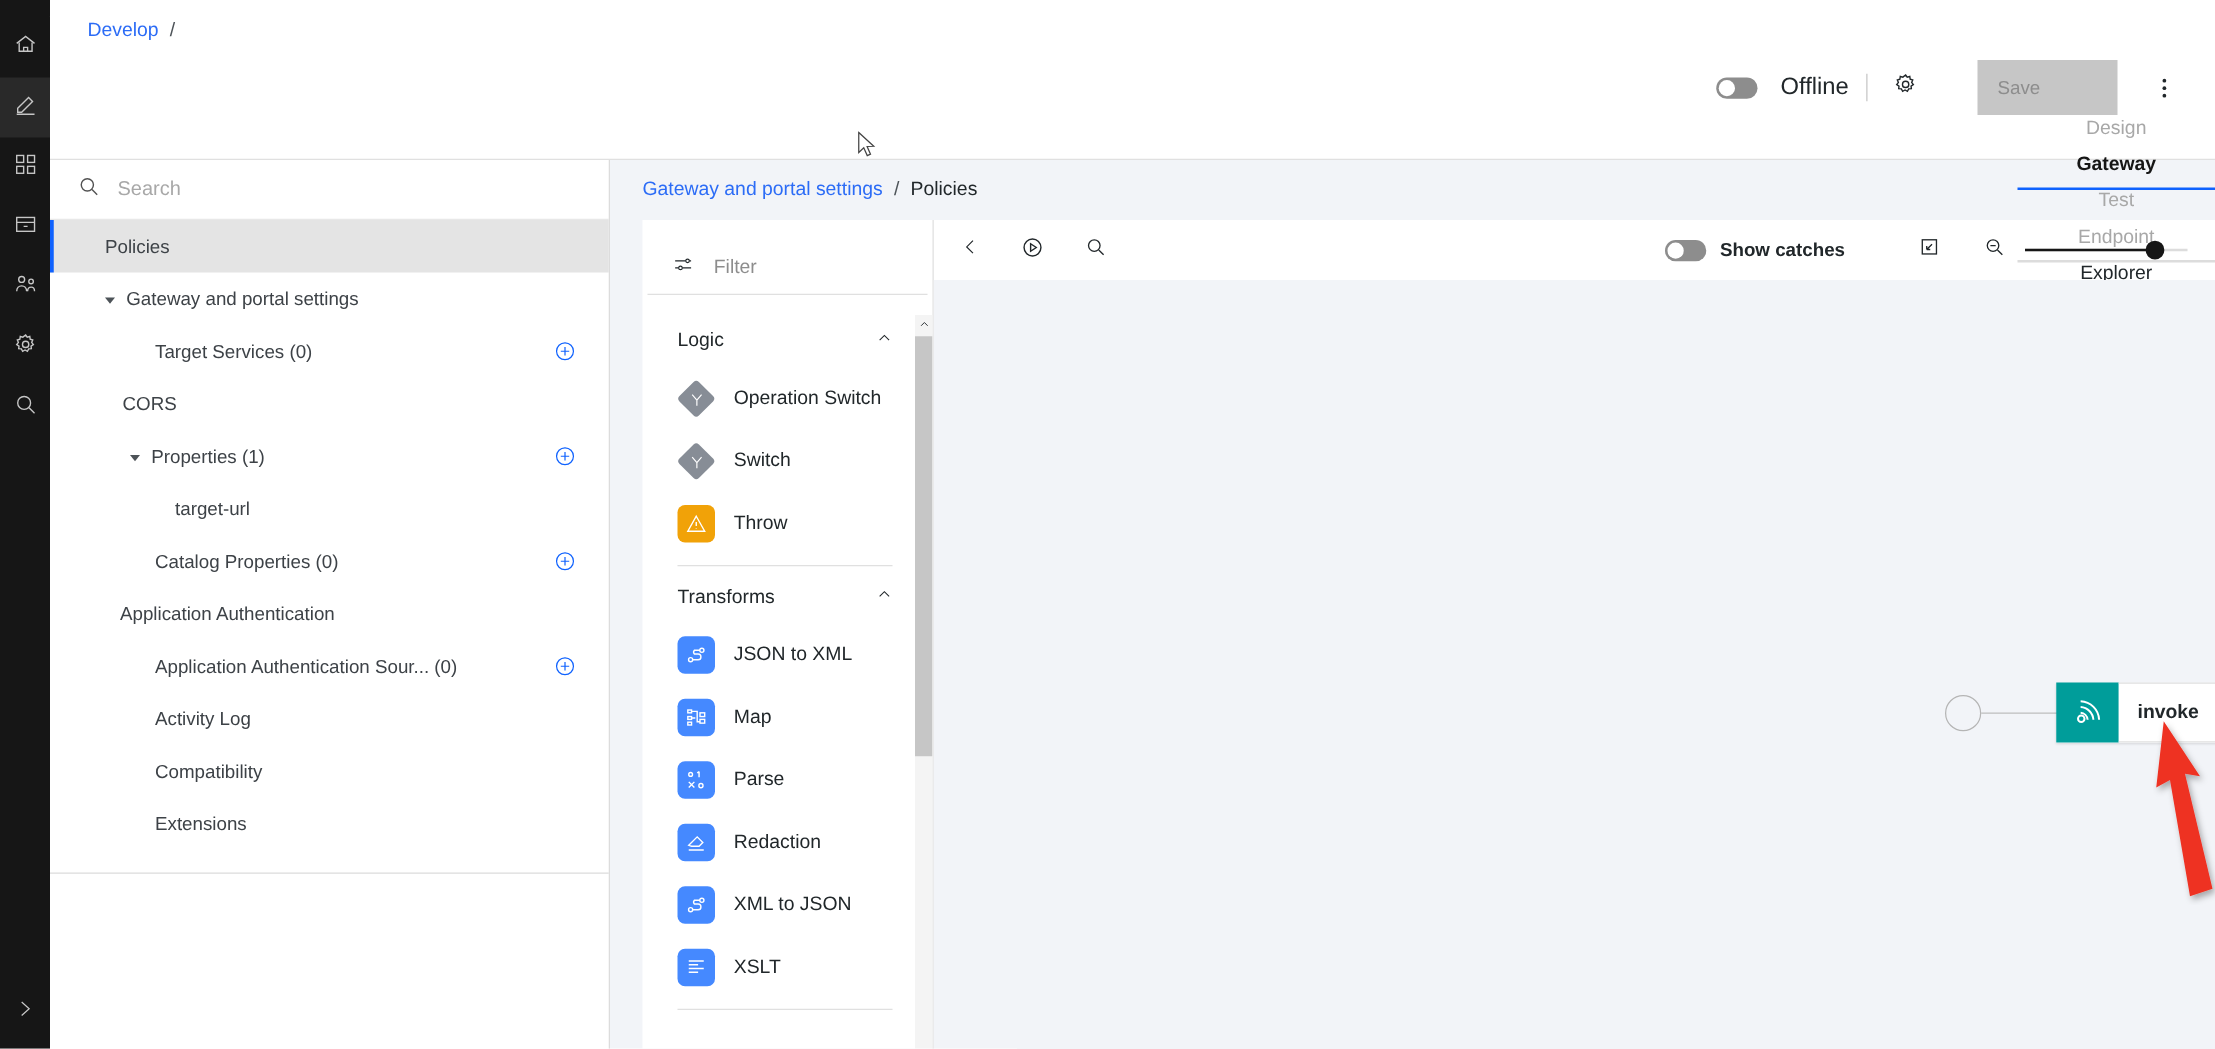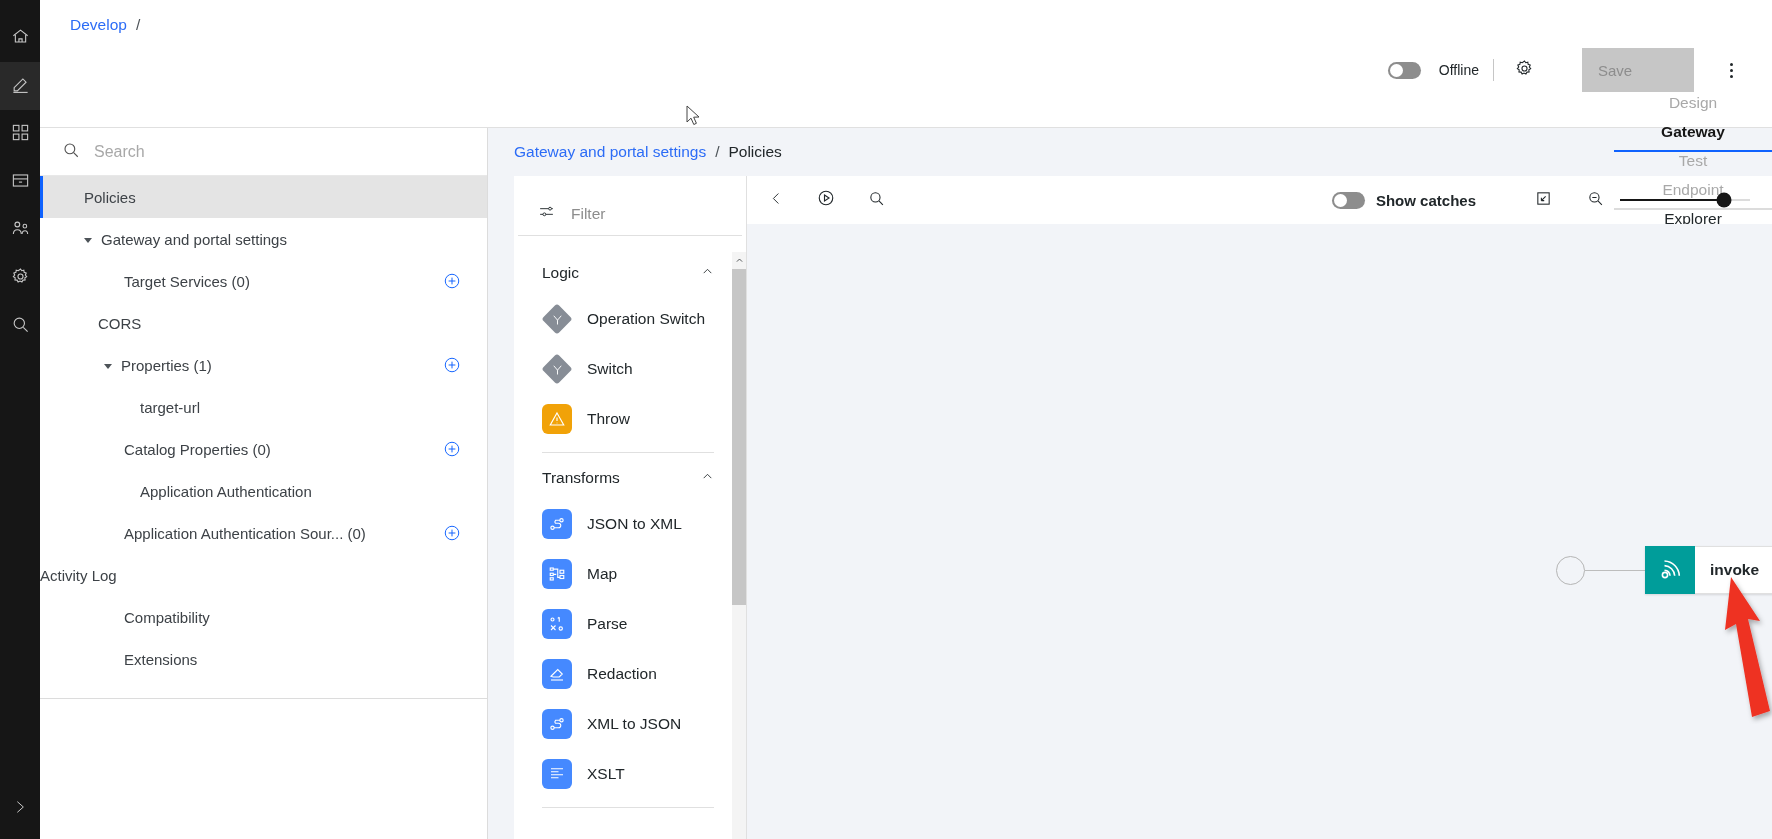--- a/index.html
+++ b/index.html
@@ -59,21 +59,21 @@
     display: flex; align-items: center; gap: 0;
   }
   .toggle {
     width: 33px; height: 17px; border-radius: 9px; background: #8d8d8d;
     position: relative; cursor: pointer; flex: 0 0 33px;
   }
   .toggle .knob {
     position: absolute; left: 2px; top: 2px; width: 13px; height: 13px;
     border-radius: 50%; background: #fff;
   }
-  .offline-label { font-size: 14px; color: #21272a; margin-left: 18px; }
+  .offline-label { font-size: 19px; color: #21272a; margin-left: 18px; }
   .hdr-divider { width: 1px; height: 22px; background: #c6c6c6; margin: 0 14px; }
   .icon-btn { width: 32px; height: 32px; display: flex; align-items: center; justify-content: center; cursor: pointer; }
   .icon-btn svg { width: 19px; height: 19px; stroke: #21272a; fill: none; stroke-width: 1.4; }
   .save-btn {
     width: 112px; height: 44px; background: #c6c6c6; color: #8d8d8d;
     border: none; font-size: 15px; font-family: inherit;
     display: flex; align-items: center; padding-left: 16px; margin-left: 42px; cursor: not-allowed;
   }
   .kebab { width: 34px; height: 34px; margin-left: 20px; display: flex; flex-direction: column;
            align-items: center; justify-content: center; gap: 3px; cursor: pointer; }
@@ -432,35 +432,35 @@
           <div class="nav-item" style="padding-left:84px">
             <span>Catalog Properties (0)</span>
             <span class="add">
               <svg viewBox="0 0 24 24">
                   <circle cx="12" cy="12" r="9"></circle>
                   <path d="M12 7.5 v9 M7.5 12 h9"></path>
                 </svg>
             </span>
           </div>
 
-          <div class="nav-item" style="padding-left:100px">
+          <div class="nav-item" style="padding-left:56px">
             <span>Application Authentication</span>
           </div>
 
           <div class="nav-item" style="padding-left:84px">
             <span>Application Authentication Sour... (0)</span>
             <span class="add">
               <svg viewBox="0 0 24 24">
                   <circle cx="12" cy="12" r="9"></circle>
                   <path d="M12 7.5 v9 M7.5 12 h9"></path>
                 </svg>
             </span>
           </div>
 
-          <div class="nav-item" style="">
+          <div class="nav-item" style="padding-left:84px">
             <span>Activity Log</span>
           </div>
 
           <div class="nav-item" style="padding-left:84px">
             <span>Compatibility</span>
           </div>
 
           <div class="nav-item" style="padding-left:84px">
             <span>Extensions</span>
           </div>

